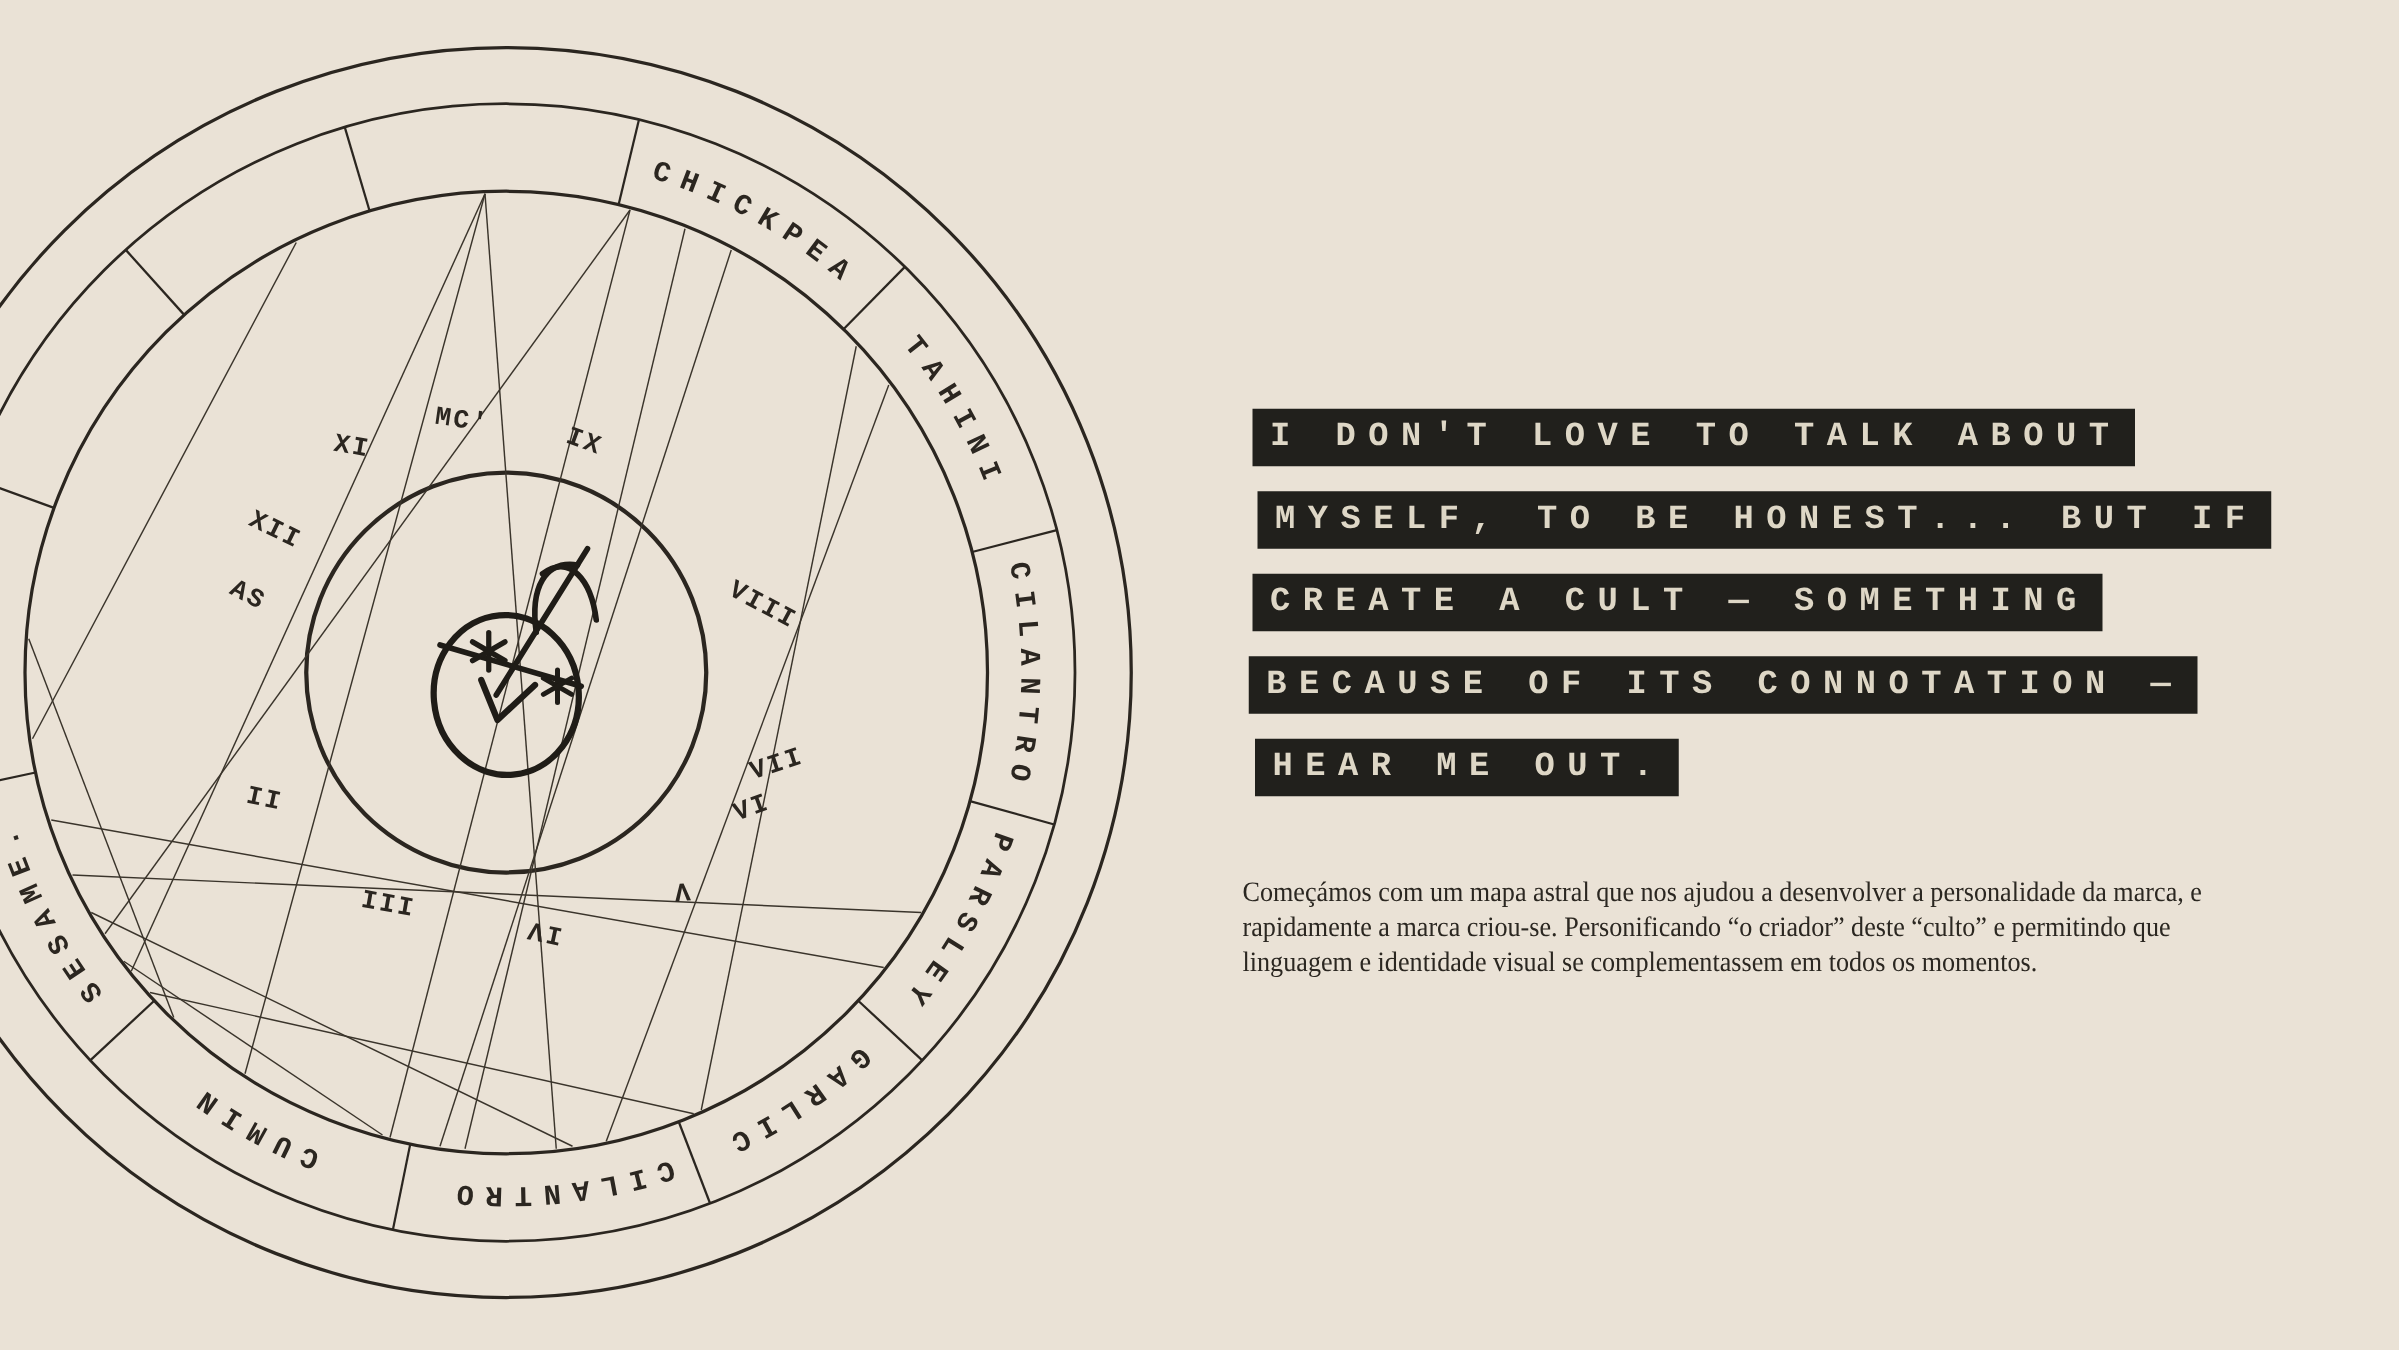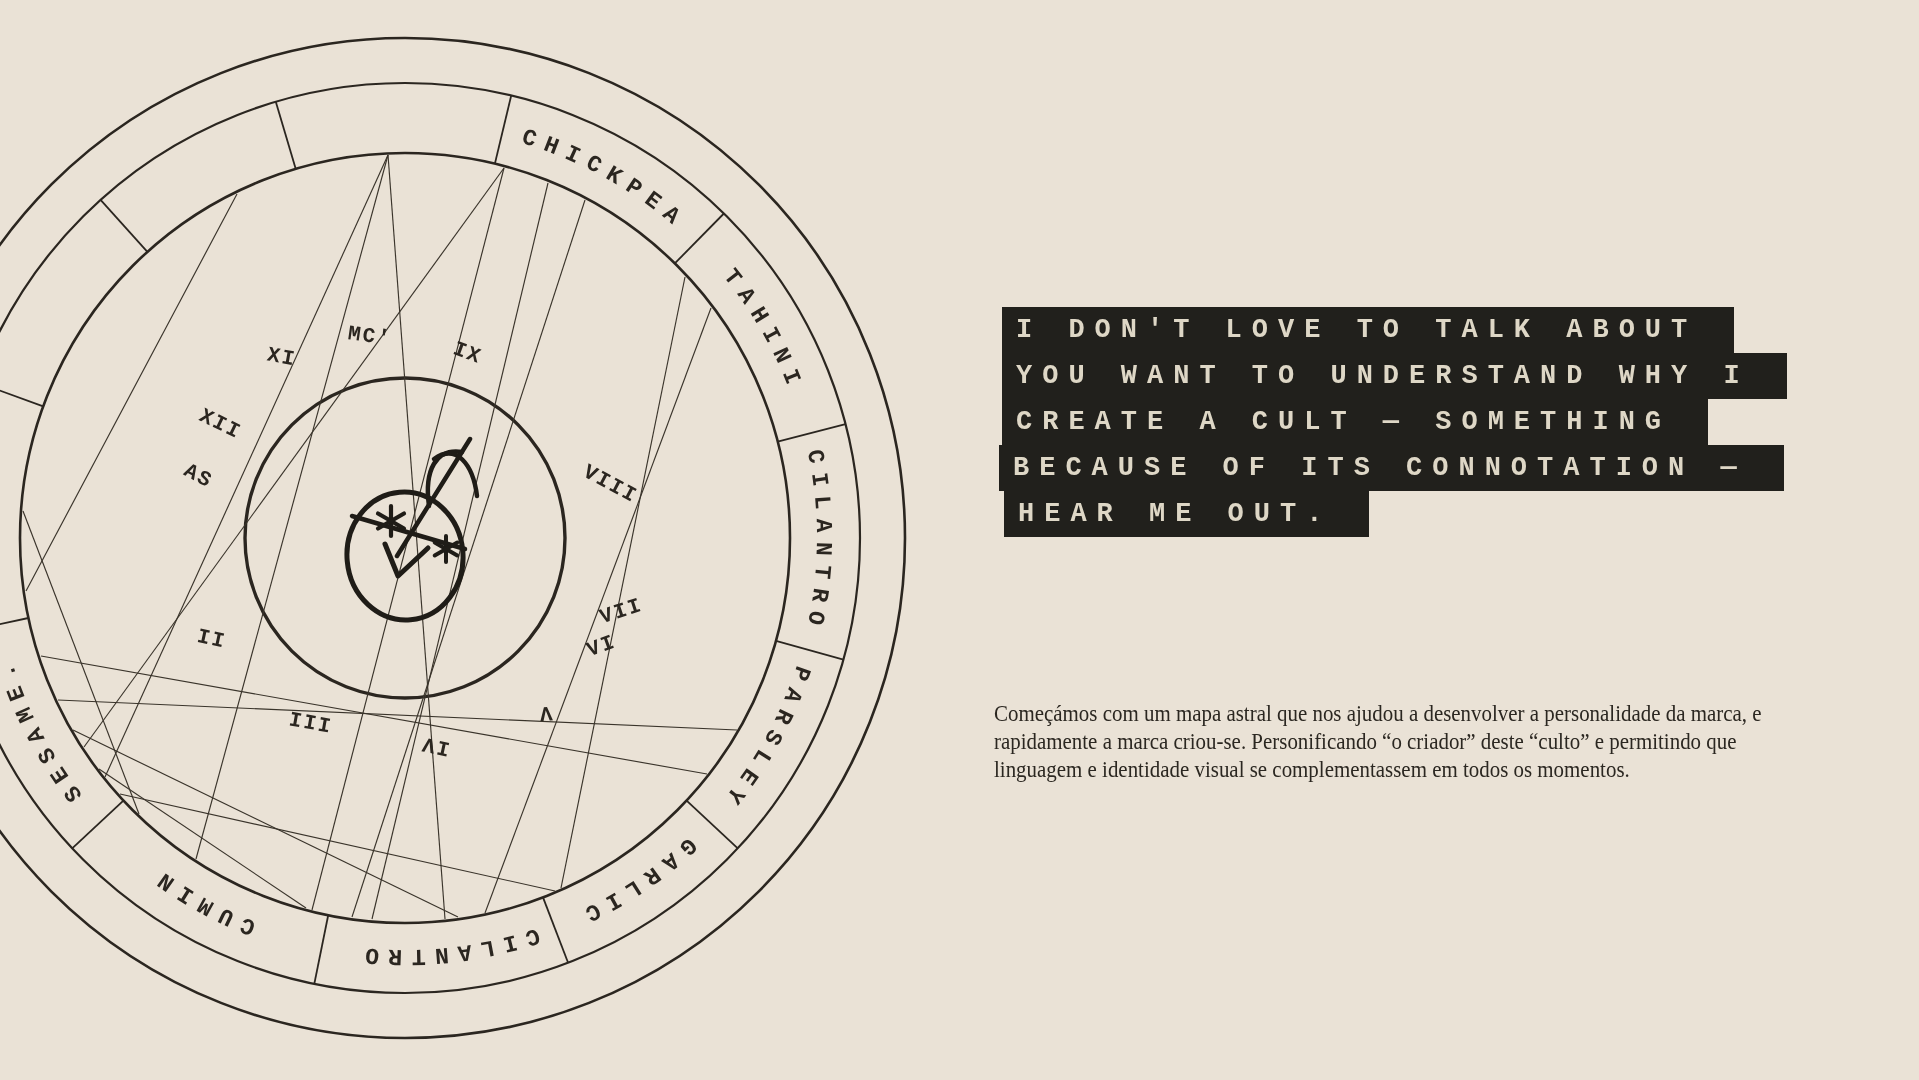--- a/index.html
+++ b/index.html
@@ -38,22 +38,23 @@
   .chip {
     display: table;
     background: #21201c;
     color: #ded7c6;
     font-family: "Liberation Mono", "DejaVu Sans Mono", monospace;
     font-weight: 700;
     font-size: 27px;
     letter-spacing: 10px;
     line-height: 46px;
     height: 46px;
-    padding: 0 37px 0 14px;
+    padding: 0 11px 0 14px;
     white-space: nowrap;
+    margin-top: 20px;
   }
   .chip.o1 { margin-left: 4px; }
   .chip.o2 { margin-left: 2px; }
   .chip.o3 { margin-left: -6px; }
   .chip.o4 { margin-left: -3px; }
 
   .para-wrap { position: absolute; left: 994px; top: 700px; width: 880px; }
   .para {
     font-family: "Liberation Serif", "DejaVu Serif", serif;
     font-size: 22.5px;
@@ -178,21 +179,21 @@
         <line class="face-stroke" x1="434.7" y1="542.5" x2="457.3" y2="555.5" stroke-width="4"></line>
         <line class="face-stroke" x1="434.7" y1="555.5" x2="457.3" y2="542.5" stroke-width="4"></line>
       </g>
 
       <polyline class="face-stroke" points="385,544 398,576 428,548" stroke-width="5"></polyline>
     </g>
   </svg>
 
   <div class="quote-block">
     <div class="chip">I DON'T LOVE TO TALK ABOUT</div>
-    <div class="chip">YOU WANT TO UNDERSTAND WHY I</div>
+    <div class="chip o1">MYSELF, TO BE HONEST... BUT IF</div>
     <div class="chip">CREATE A CULT — SOMETHING</div>
     <div class="chip o4">BECAUSE OF ITS CONNOTATION —</div>
     <div class="chip o2">HEAR ME OUT.</div>
   </div>
 
   <div class="para-wrap">
     <p class="para">Começámos com um mapa astral que nos ajudou a desenvolver a personalidade da marca, e rapidamente a marca criou-se. Personificando “o criador” deste “culto” e permitindo que linguagem e identidade visual se complementassem em todos os momentos.</p>
   </div>
 
 </div>

